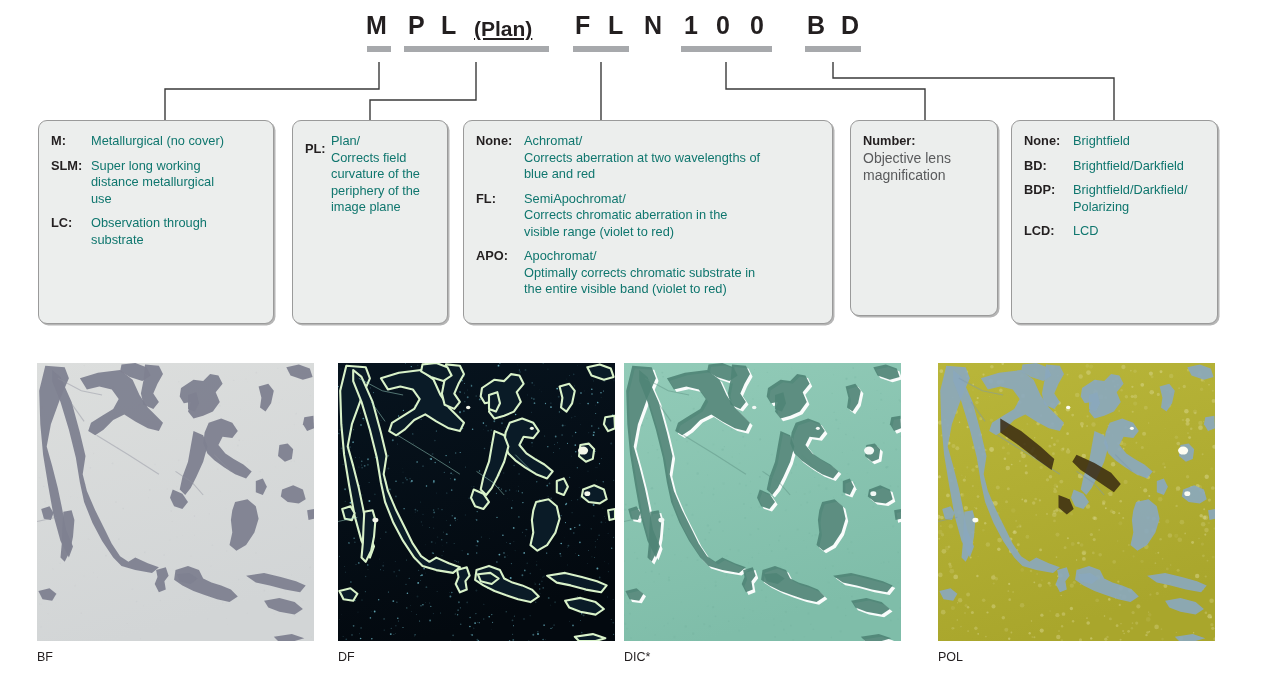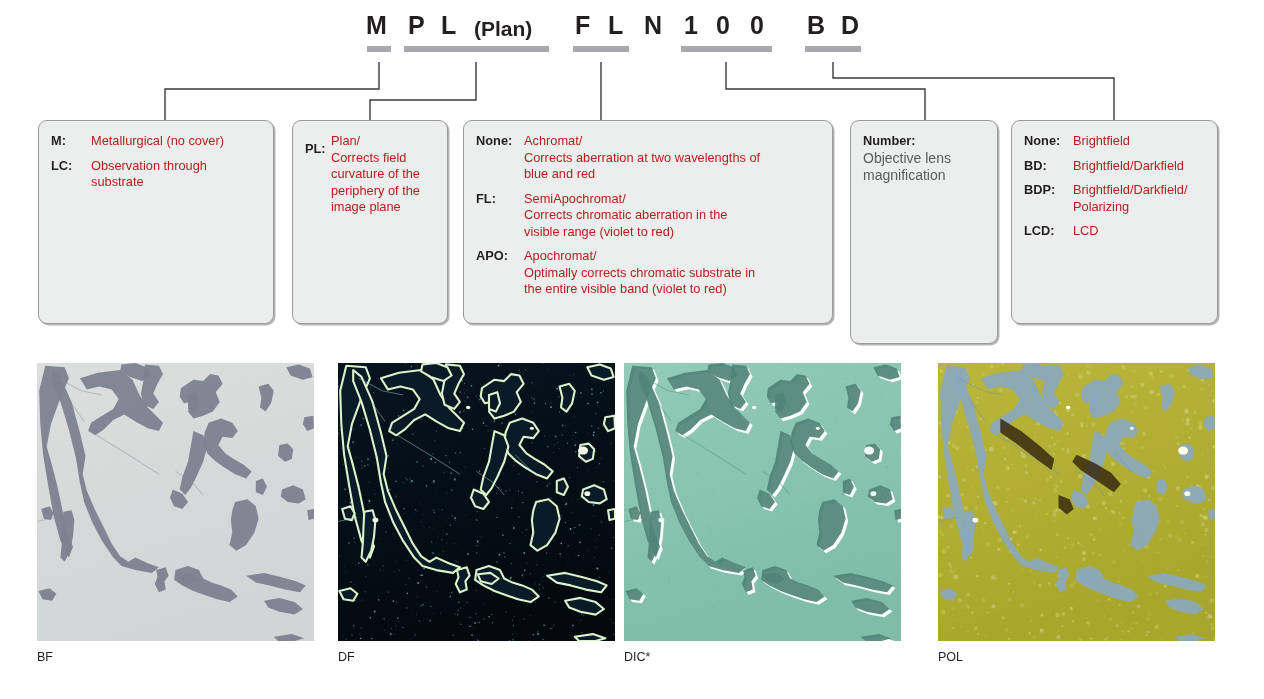--- a/index.html
+++ b/index.html
@@ -27,20 +27,21 @@
     position: absolute;
     font-weight: bold;
     color: #231f20;
     font-size: 25px;
     line-height: 34px;
     letter-spacing: 0px;
     white-space: nowrap;
   }
   .code-token.small {
     font-size: 21px;
+    text-decoration: underline;
   }
   .underline-bar {
     position: absolute;
     height: 6px;
     background: #a7a9ac;
   }
 
   
   #connectors {
     position: absolute;
@@ -66,21 +67,21 @@
   .def-row:last-child { margin-bottom: 0; }
   .def-key {
     font-weight: bold;
     color: #231f20;
     font-size: 12.8px;
     line-height: 16.5px;
     flex: 0 0 auto;
     white-space: nowrap;
   }
   .def-val {
-    color: #b91c1c;
+    color: #0f766e;
     font-size: 12.8px;
     line-height: 16.5px;
     flex: 1 1 auto;
     white-space: pre-line;
   }
 
   
   .box-m   .def-key { width: 40px; }
   .box-pl  .def-key { width: 26px; margin-top: 8px; }
   .box-fl  .def-key { width: 48px; }
@@ -157,20 +158,26 @@
       <path d="M833,62 L833,78 L1114,78 L1114,120"></path>
     </g>
   </svg>
 
   <div class="def-box box-m" style="left:38px; top:120px; width:236px; height:204px;">
     <div class="def-row">
       <span class="def-key">M:</span>
       <span class="def-val">Metallurgical (no cover)</span>
     </div>
     <div class="def-row">
+      <span class="def-key">SLM:</span>
+      <span class="def-val">Super long working
+distance metallurgical
+use</span>
+    </div>
+    <div class="def-row">
       <span class="def-key">LC:</span>
       <span class="def-val">Observation through
 substrate</span>
     </div>
   </div>
 
   <div class="def-box box-pl" style="left:292px; top:120px; width:156px; height:204px;">
     <div class="def-row">
       <span class="def-key">PL:</span>
       <span class="def-val">Plan/
@@ -195,21 +202,21 @@
 visible range (violet to red)</span>
     </div>
     <div class="def-row">
       <span class="def-key">APO:</span>
       <span class="def-val">Apochromat/
 Optimally corrects chromatic substrate in
 the entire visible band (violet to red)</span>
     </div>
   </div>
 
-  <div class="def-box box-num" style="left:850px; top:120px; width:148px; height:224px;">
+  <div class="def-box box-num" style="left:850px; top:120px; width:148px; height:196px;">
     <div class="stack-key">Number:</div>
     <div class="stack-val">Objective lens
 magnification</div>
   </div>
 
   <div class="def-box box-bd" style="left:1011px; top:120px; width:207px; height:204px;">
     <div class="def-row">
       <span class="def-key">None:</span>
       <span class="def-val">Brightfield</span>
     </div>

